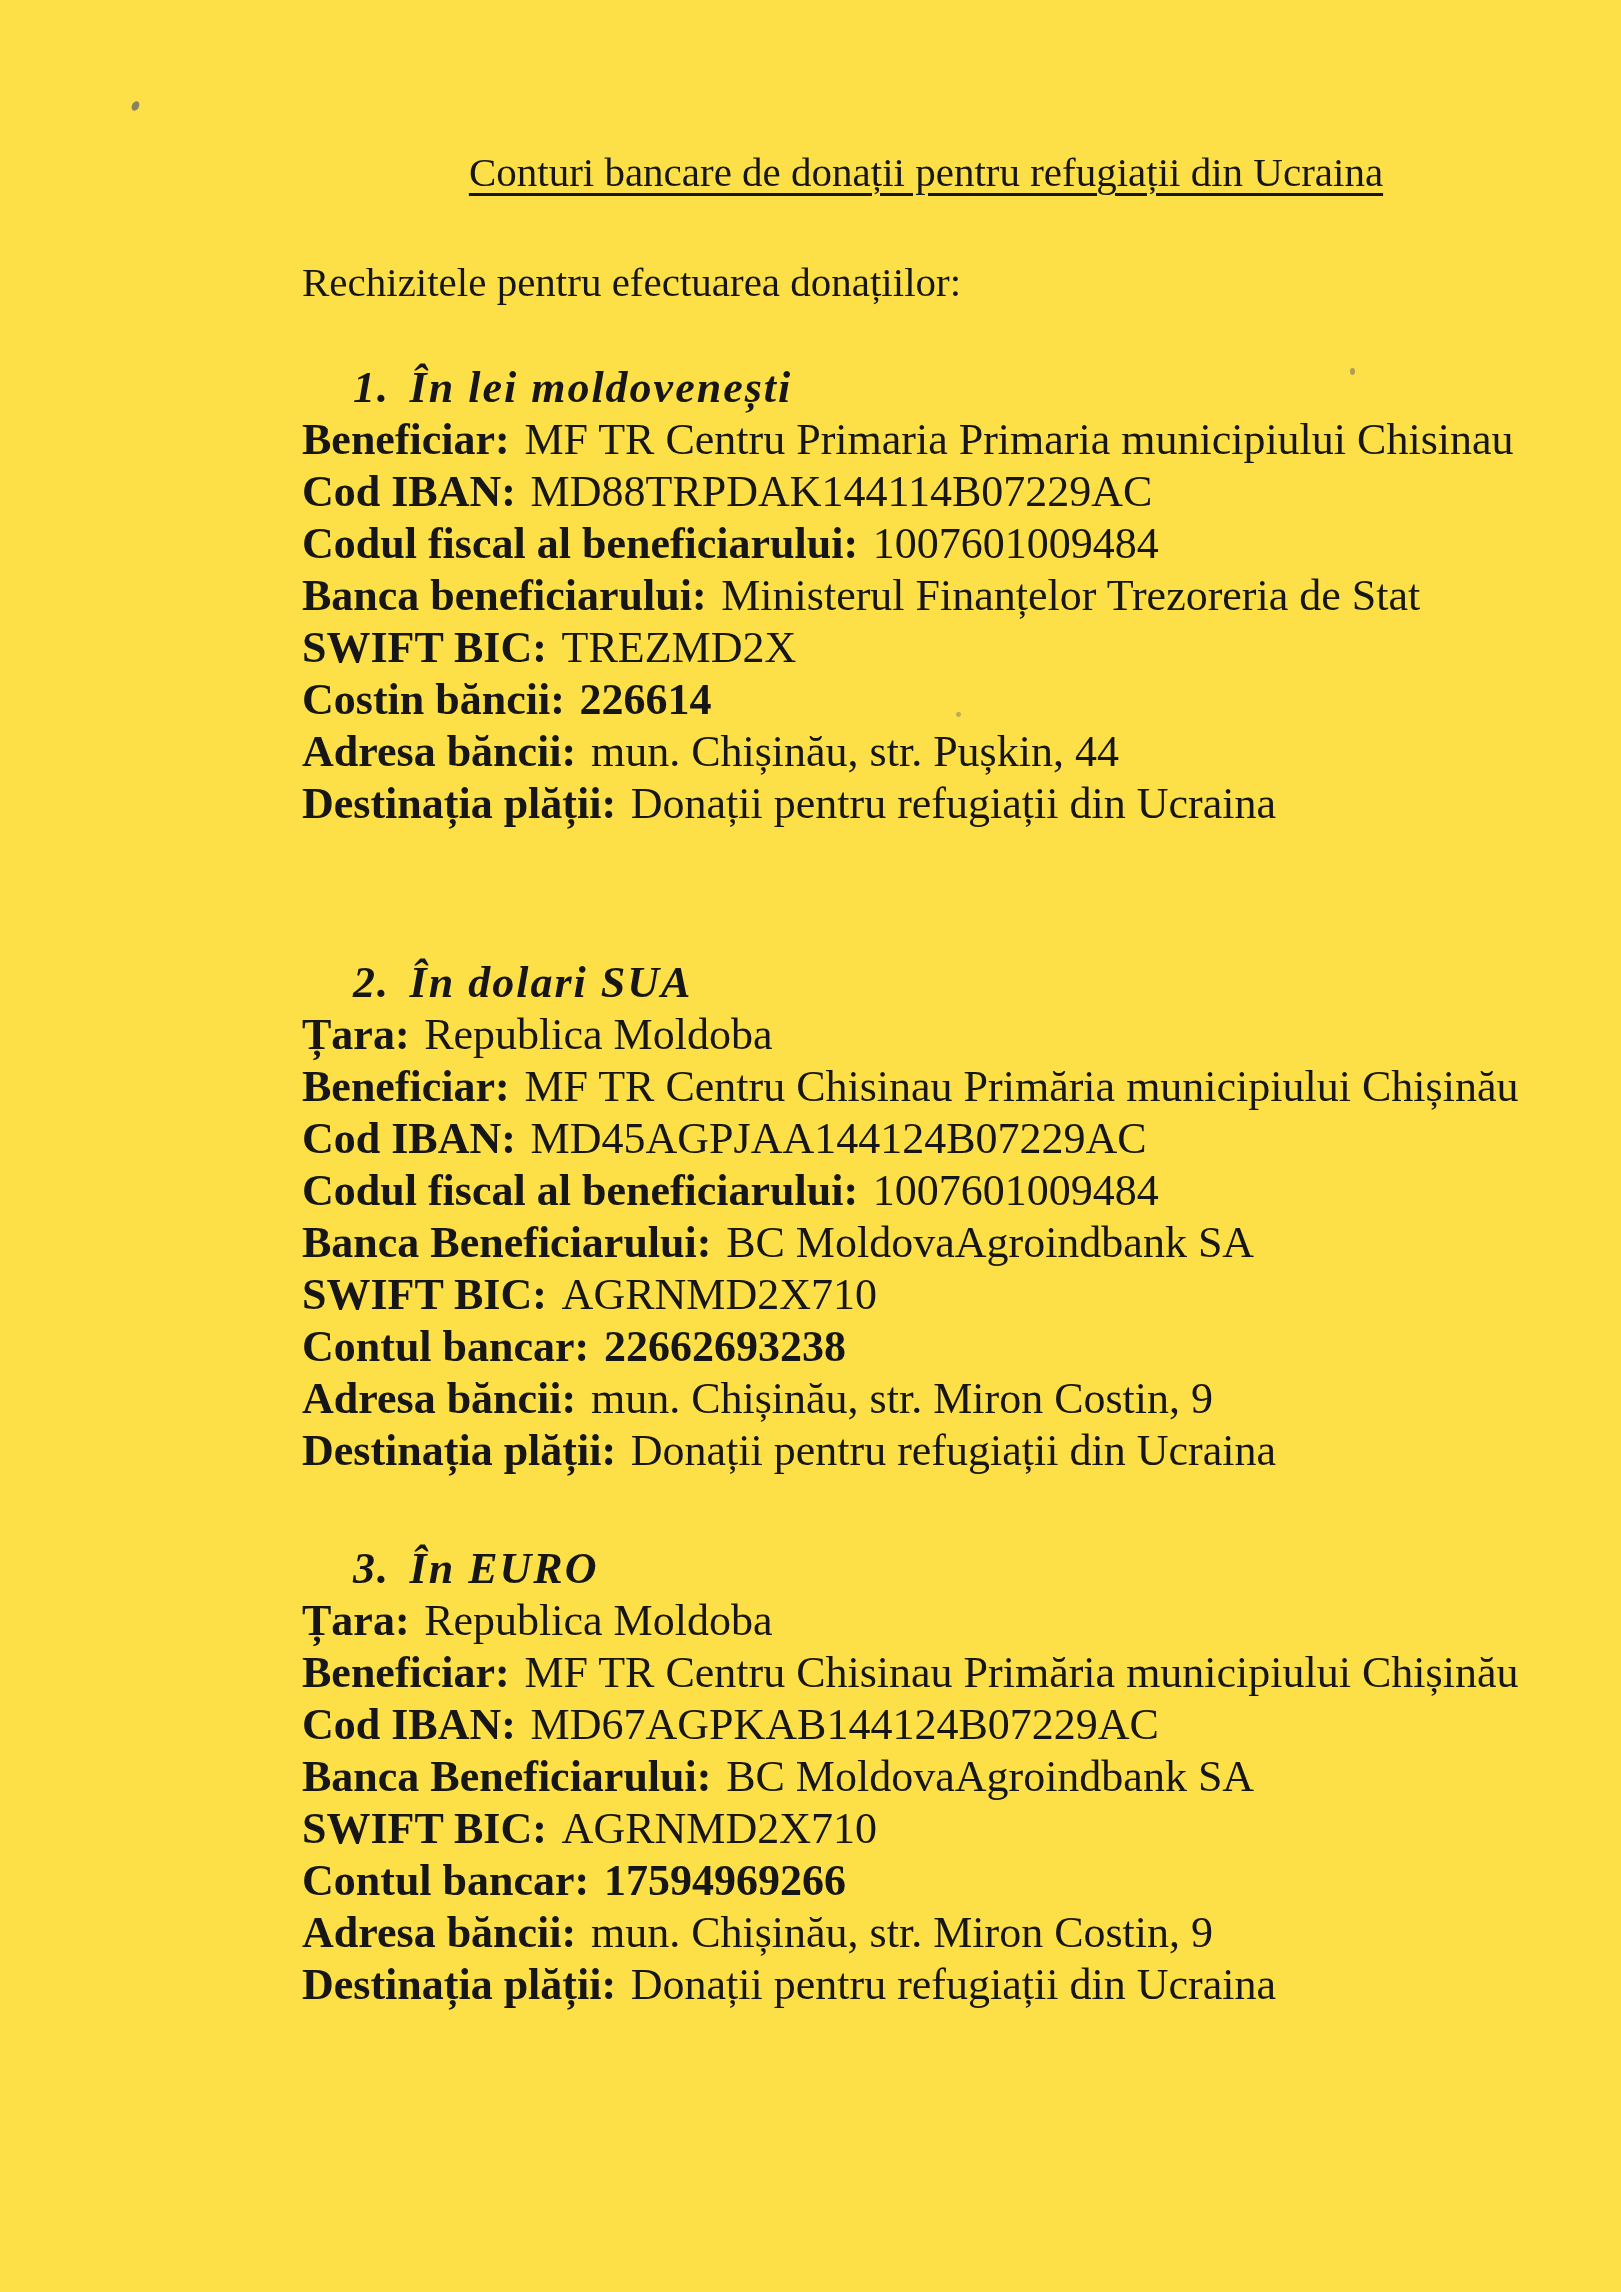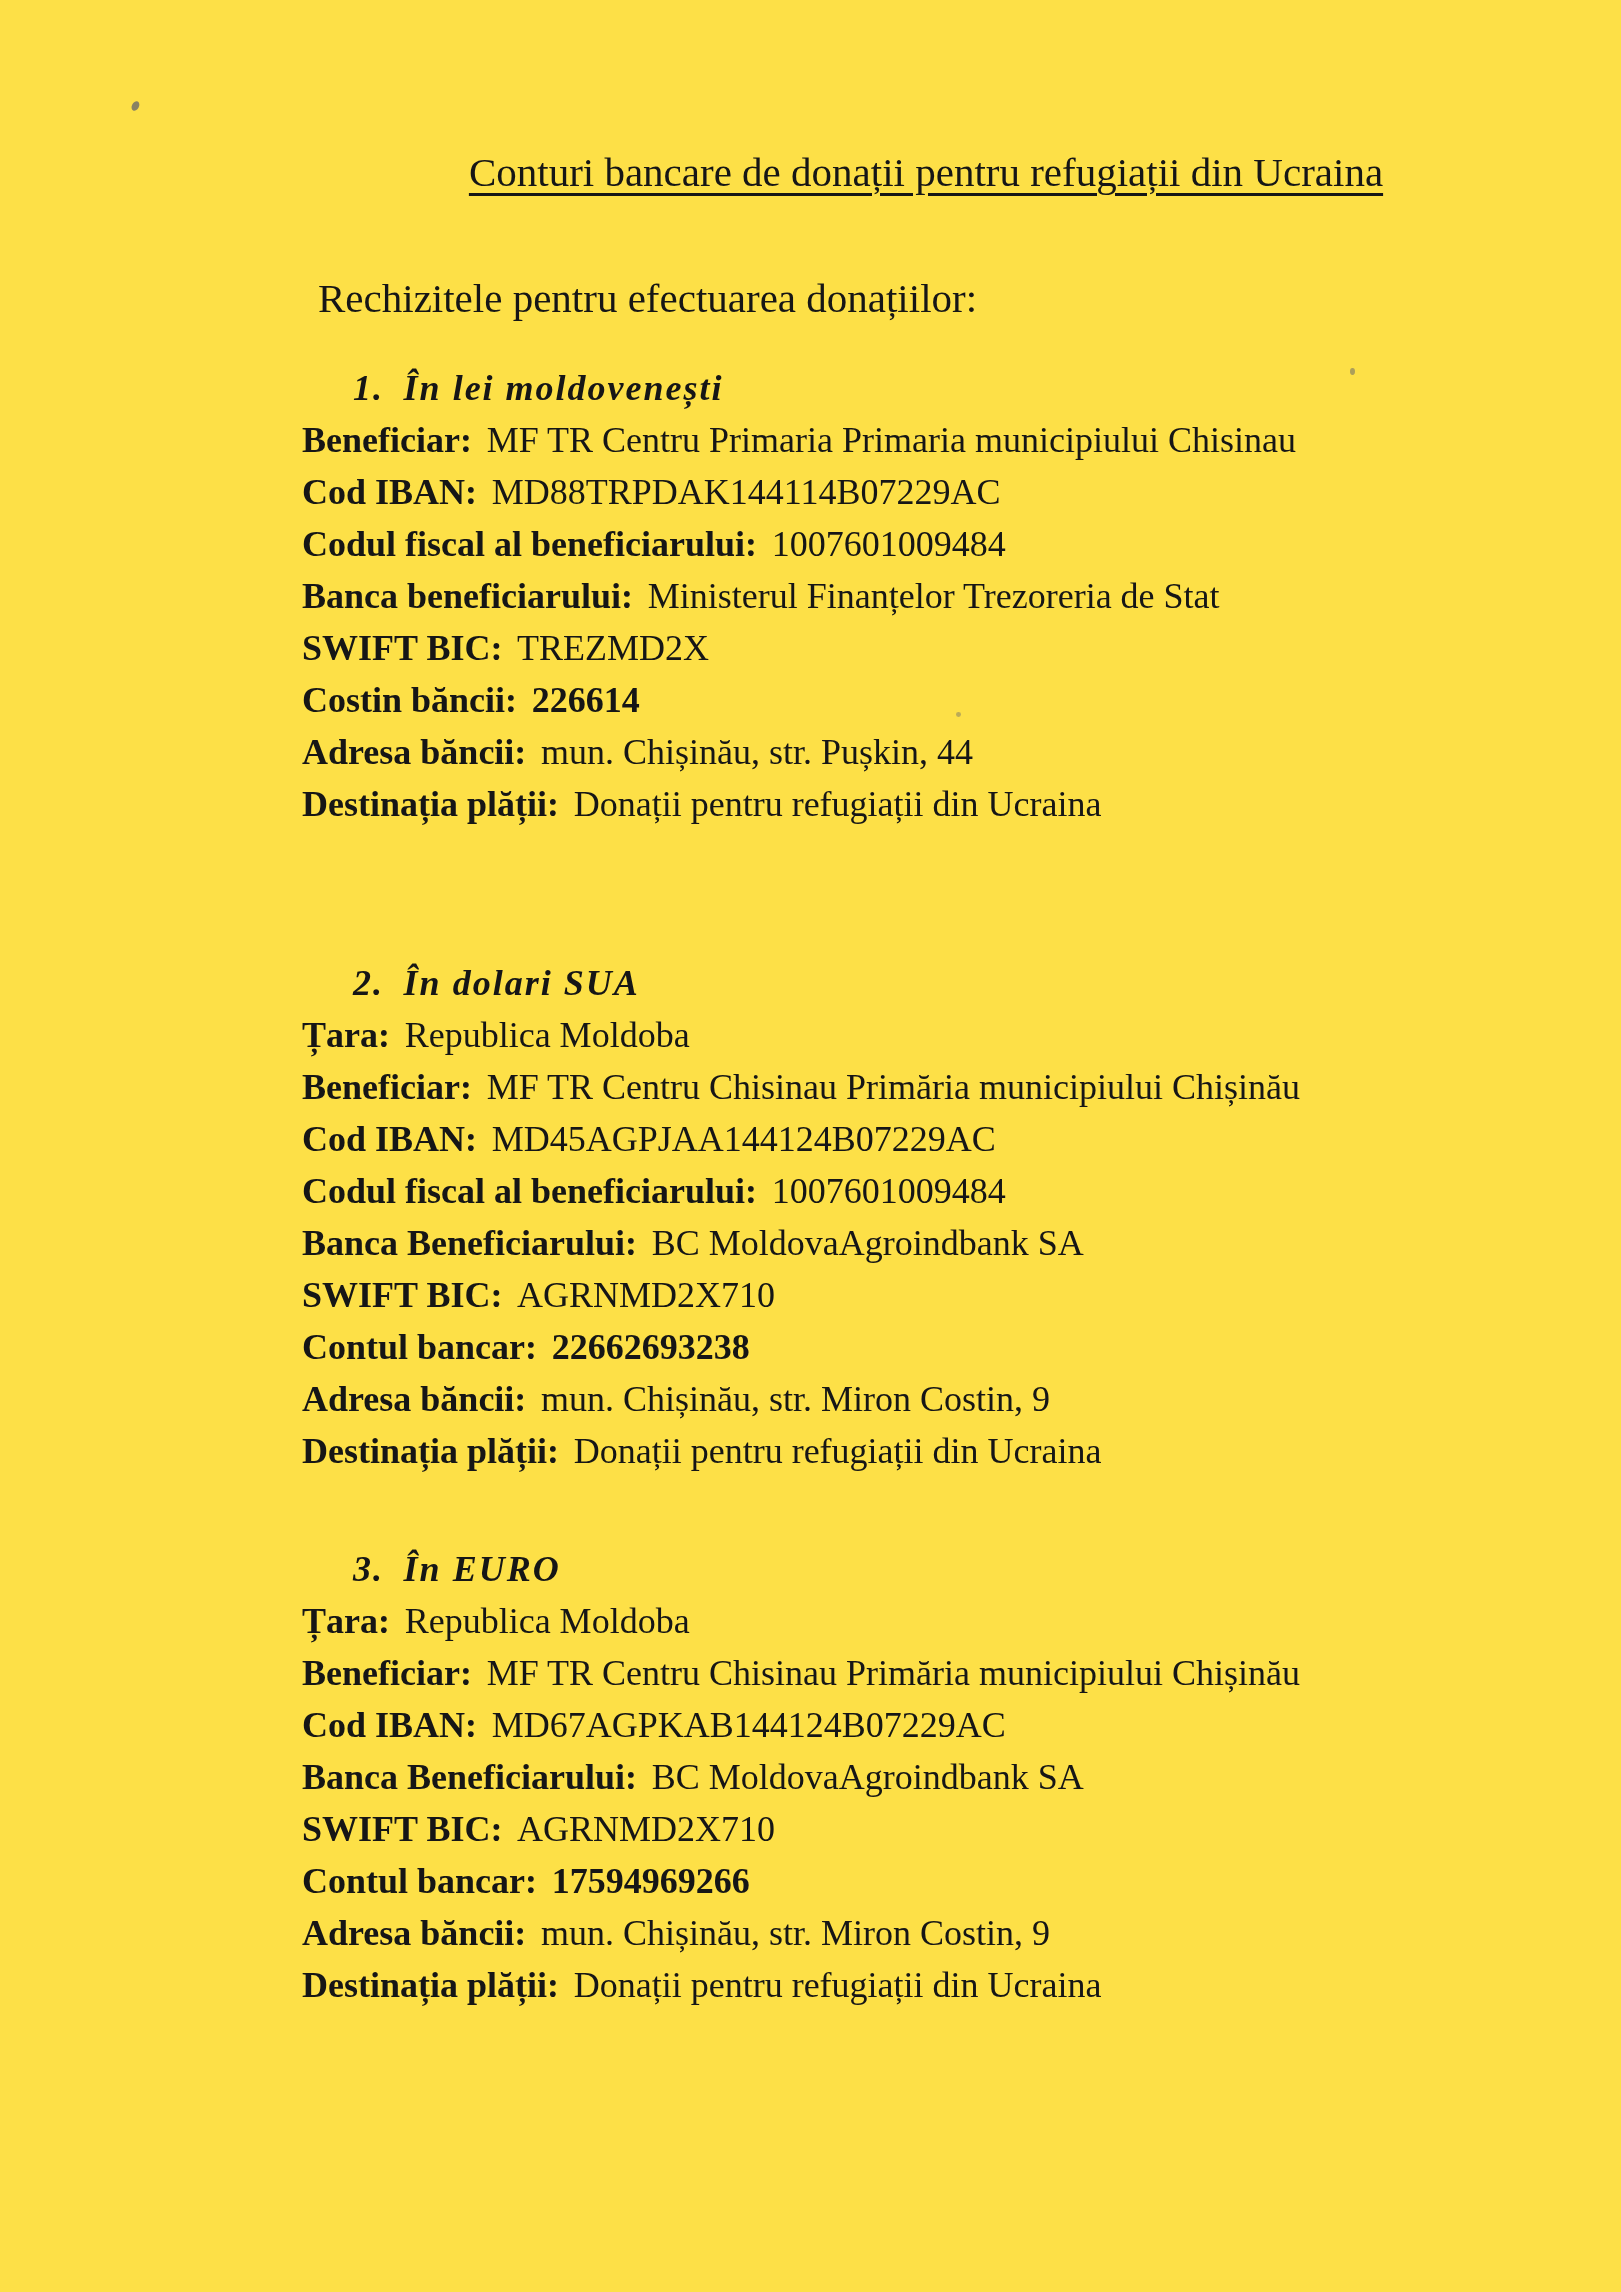--- a/index.html
+++ b/index.html
@@ -23,28 +23,28 @@
     font-weight: 400;
     line-height: 52px;
     text-decoration: underline;
     text-decoration-thickness: 2.9px;
     text-underline-offset: 6.9px;
   }
   .intro {
     position: absolute;
     top: 256px;
     left: 302px;
-    margin: 16px;
+    margin: 0;
     font-size: 41px;
     line-height: 52px;
   }
   .sec {
     position: absolute;
     left: 302px;
-    font-size: 36px;
+    font-size: 44px;
     line-height: 52px;
     white-space: nowrap;
   }
   .sec-1 { top: 362px; }
   .sec-2 { top: 957px; }
   .sec-3 { top: 1543px; }
   .sec-heading {
     padding-left: 51px;
     font-style: italic;
     font-weight: 700;

